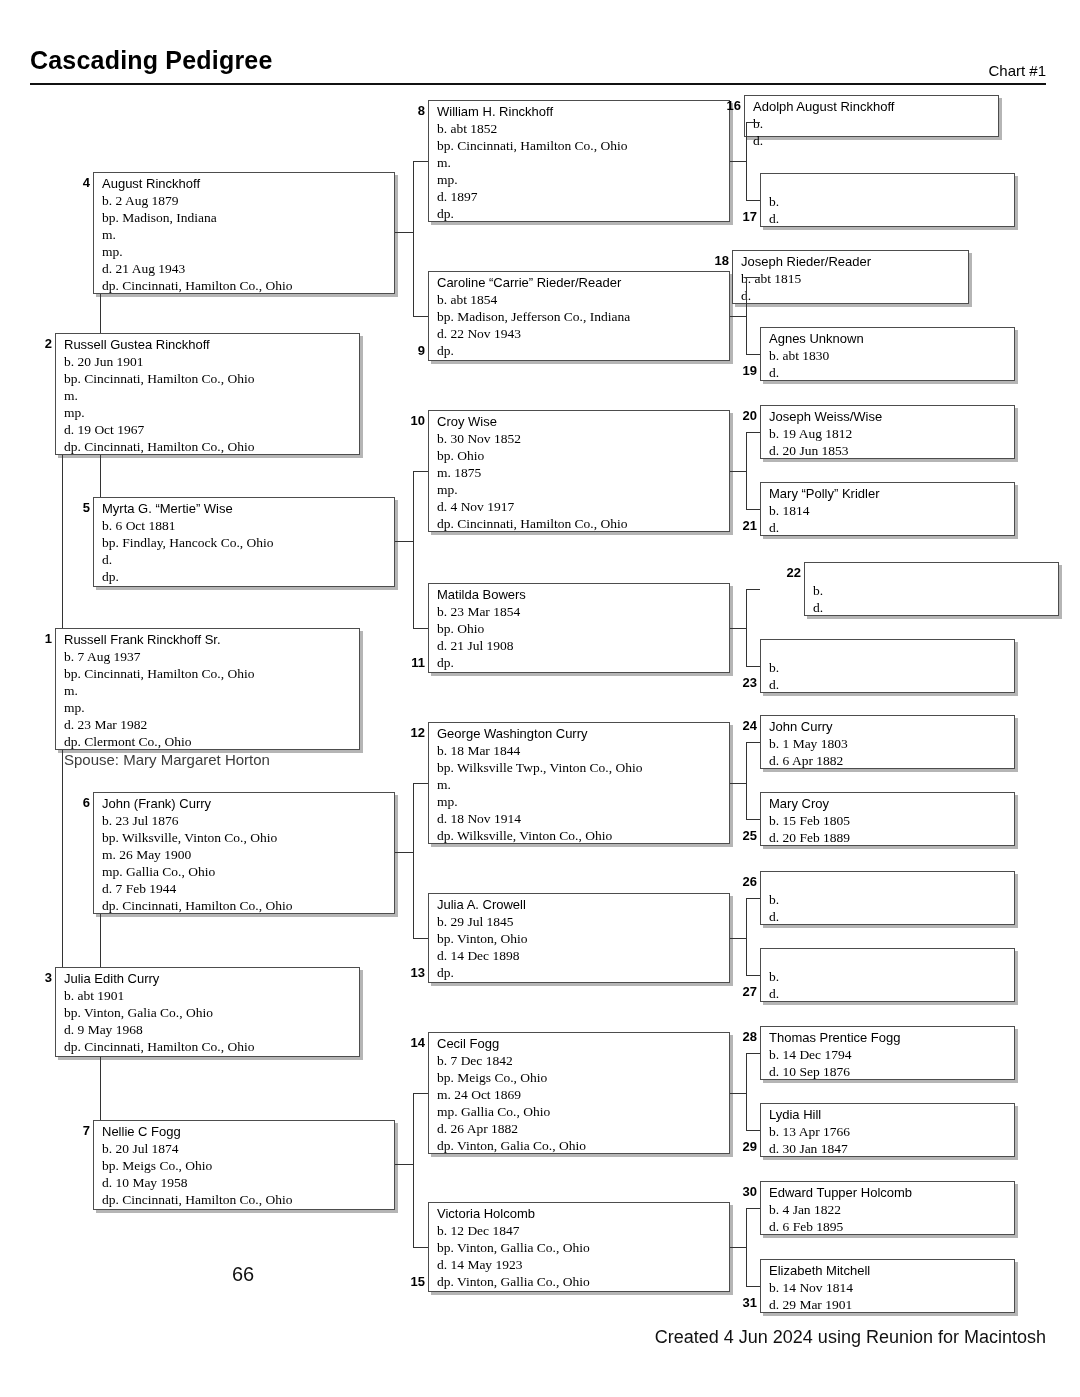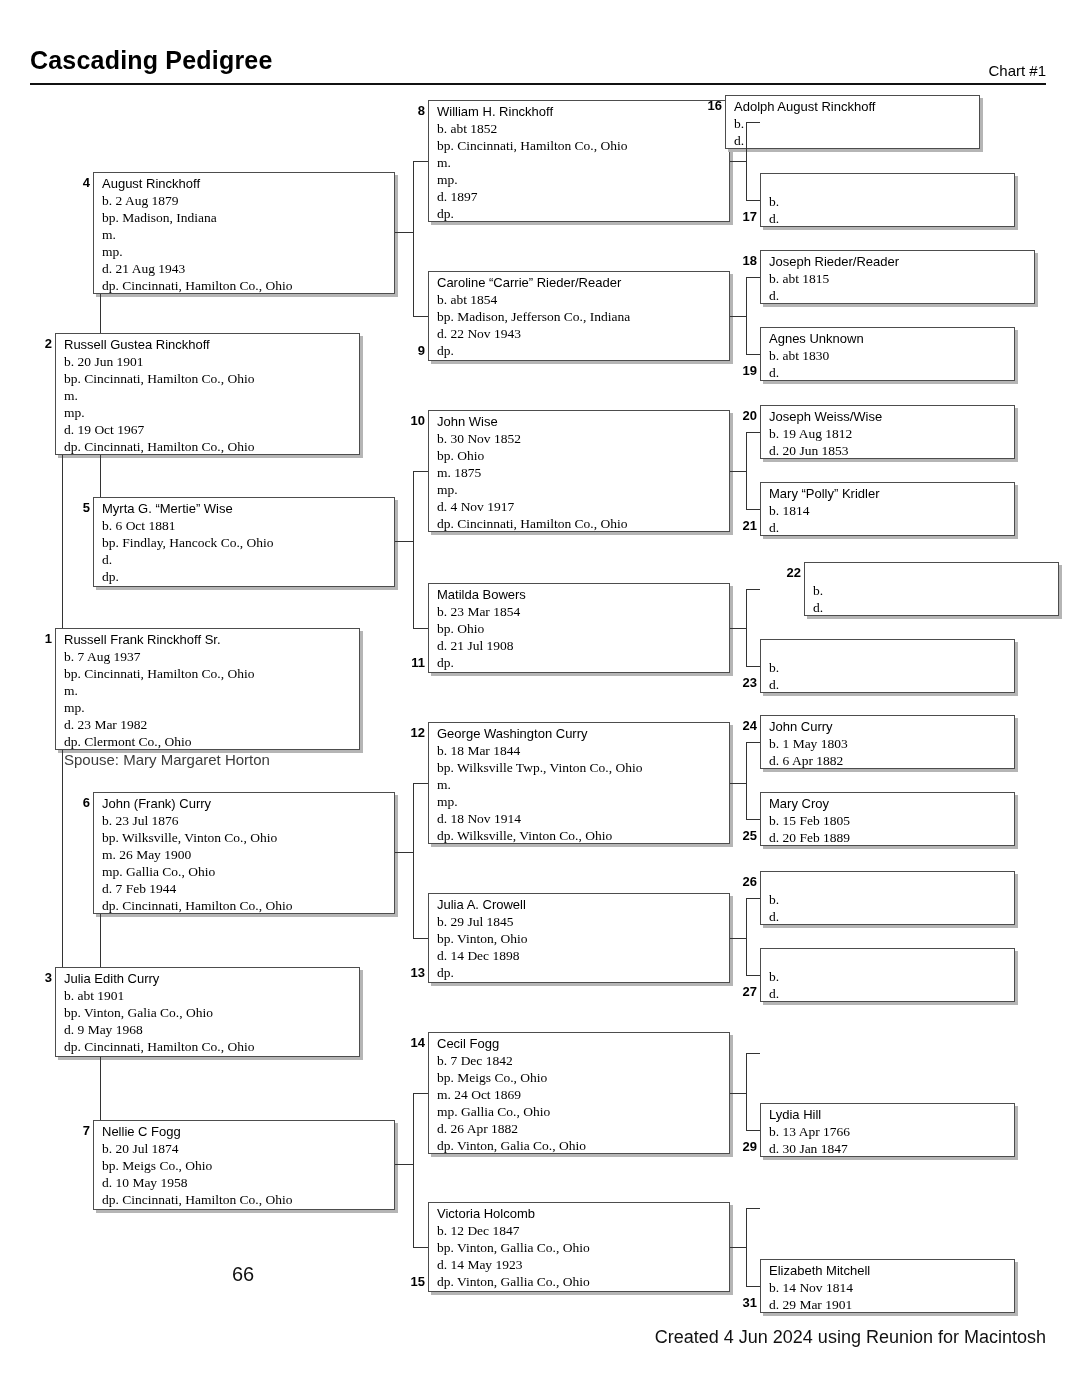--- a/index.html
+++ b/index.html
@@ -121,21 +121,21 @@
     <span class="pnum bot">9</span>
     <div class="pname">Caroline “Carrie” Rieder/Reader</div>
     <div class="pline">b. abt 1854</div>
     <div class="pline">bp. Madison, Jefferson Co., Indiana</div>
     <div class="pline">d. 22 Nov 1943</div>
     <div class="pline">dp.</div>
   </div>
 
   <div class="pbox" style="left:428px;top:410px;width:302px;height:122px">
     <span class="pnum top">10</span>
-    <div class="pname">John Wise</div>
+    <div class="pname">Croy Wise</div>
     <div class="pline">b. 30 Nov 1852</div>
     <div class="pline">bp. Ohio</div>
     <div class="pline">m. 1875</div>
     <div class="pline">mp.</div>
     <div class="pline">d. 4 Nov 1917</div>
     <div class="pline">dp. Cincinnati, Hamilton Co., Ohio</div>
   </div>
 
   <div class="pbox" style="left:428px;top:583px;width:302px;height:90px">
     <span class="pnum bot">11</span>
@@ -179,35 +179,35 @@
 
   <div class="pbox" style="left:428px;top:1202px;width:302px;height:90px">
     <span class="pnum bot">15</span>
     <div class="pname">Victoria Holcomb</div>
     <div class="pline">b. 12 Dec 1847</div>
     <div class="pline">bp. Vinton, Gallia Co., Ohio</div>
     <div class="pline">d. 14 May 1923</div>
     <div class="pline">dp. Vinton, Gallia Co., Ohio</div>
   </div>
 
-  <div class="pbox" style="left:725px;top:95px;width:255px;height:54px">
+  <div class="pbox" style="left:744px;top:95px;width:255px;height:42px">
     <span class="pnum top">16</span>
     <div class="pname">Adolph August Rinckhoff</div>
     <div class="pline">b.</div>
     <div class="pline">d.</div>
   </div>
 
   <div class="pbox" style="left:760px;top:173px;width:255px;height:54px">
     <span class="pnum bot">17</span>
     <div class="pname"></div>
     <div class="pline">b.</div>
     <div class="pline">d.</div>
   </div>
 
-  <div class="pbox" style="left:760px;top:250px;width:275px;height:54px">
+  <div class="pbox" style="left:732px;top:250px;width:237px;height:54px">
     <span class="pnum top">18</span>
     <div class="pname">Joseph Rieder/Reader</div>
     <div class="pline">b. abt 1815</div>
     <div class="pline">d.</div>
   </div>
 
   <div class="pbox" style="left:760px;top:327px;width:255px;height:54px">
     <span class="pnum bot">19</span>
     <div class="pname">Agnes Unknown</div>
     <div class="pline">b. abt 1830</div>
@@ -263,28 +263,40 @@
     <div class="pline">d.</div>
   </div>
 
   <div class="pbox" style="left:760px;top:948px;width:255px;height:54px">
     <span class="pnum bot">27</span>
     <div class="pname"></div>
     <div class="pline">b.</div>
     <div class="pline">d.</div>
   </div>
 
+  <div class="pbox" style="left:760px;top:1026px;width:255px;height:54px">
+    <span class="pnum top">28</span>
+    <div class="pname">Thomas Prentice Fogg</div>
+    <div class="pline">b. 14 Dec 1794</div>
+    <div class="pline">d. 10 Sep 1876</div>
+  </div>
 
   <div class="pbox" style="left:760px;top:1103px;width:255px;height:54px">
     <span class="pnum bot">29</span>
     <div class="pname">Lydia Hill</div>
     <div class="pline">b. 13 Apr 1766</div>
     <div class="pline">d. 30 Jan 1847</div>
   </div>
 
+  <div class="pbox" style="left:760px;top:1181px;width:255px;height:54px">
+    <span class="pnum top">30</span>
+    <div class="pname">Edward Tupper Holcomb</div>
+    <div class="pline">b. 4 Jan 1822</div>
+    <div class="pline">d. 6 Feb 1895</div>
+  </div>
 
   <div class="pbox" style="left:760px;top:1259px;width:255px;height:54px">
     <span class="pnum bot">31</span>
     <div class="pname">Elizabeth Mitchell</div>
     <div class="pline">b. 14 Nov 1814</div>
     <div class="pline">d. 29 Mar 1901</div>
   </div>
 
   <div class="spouse-note">Spouse: Mary Margaret Horton</div>
   <div class="page-number">66</div>

